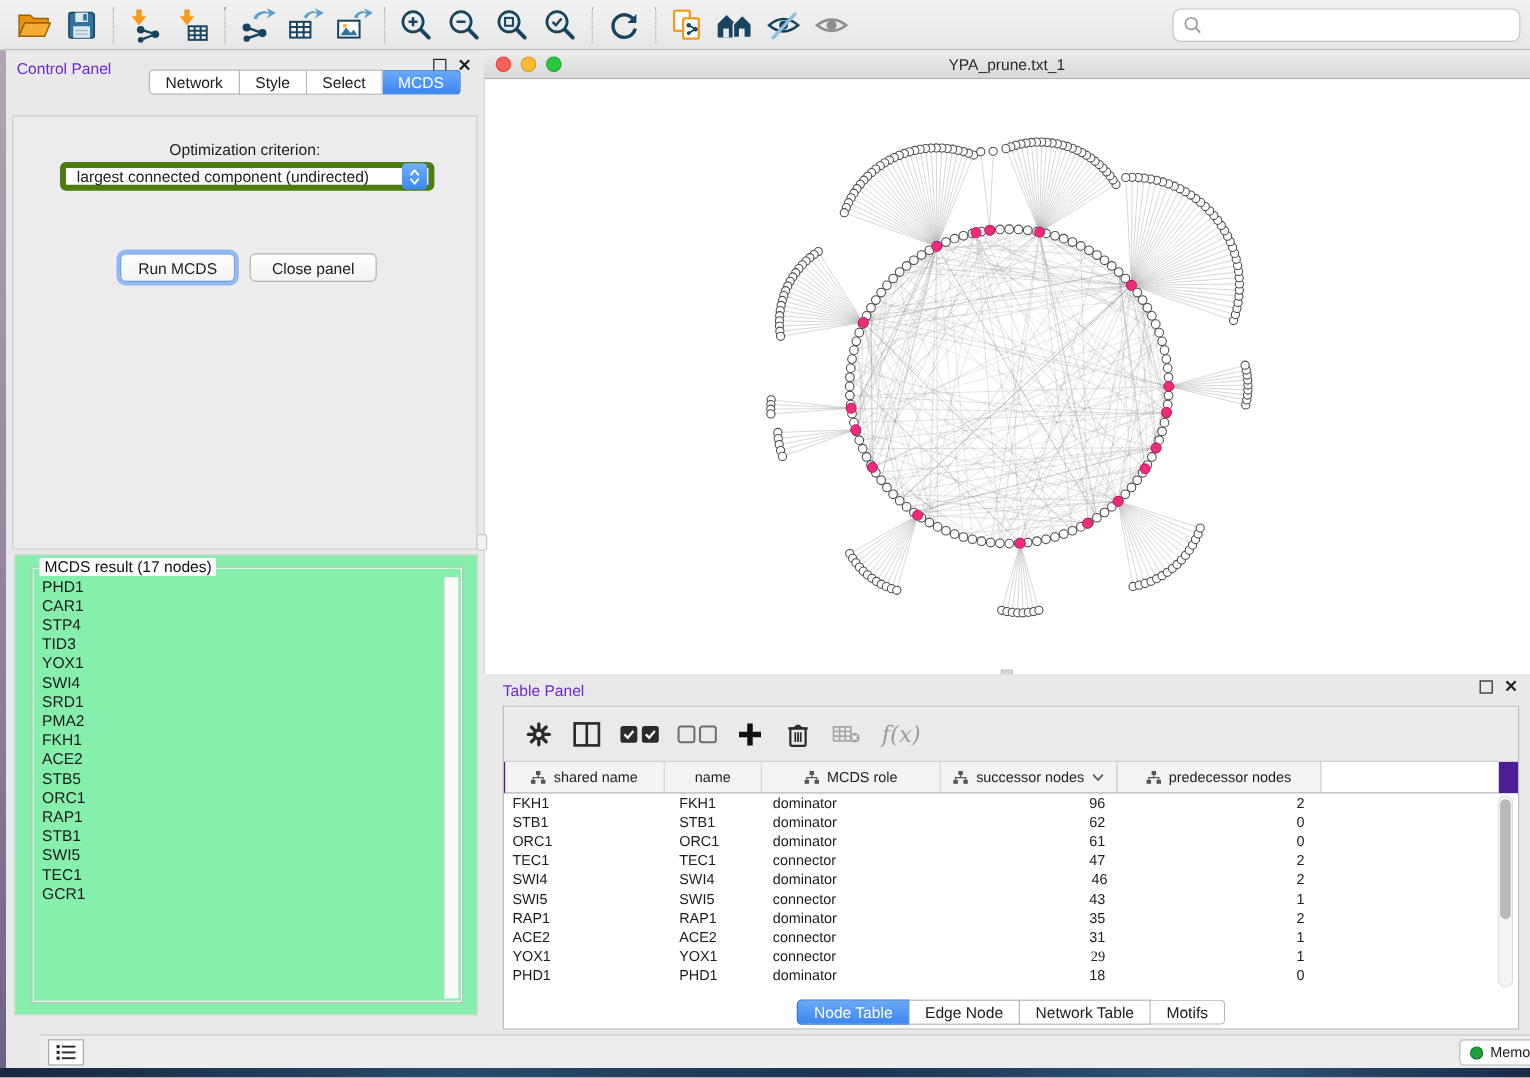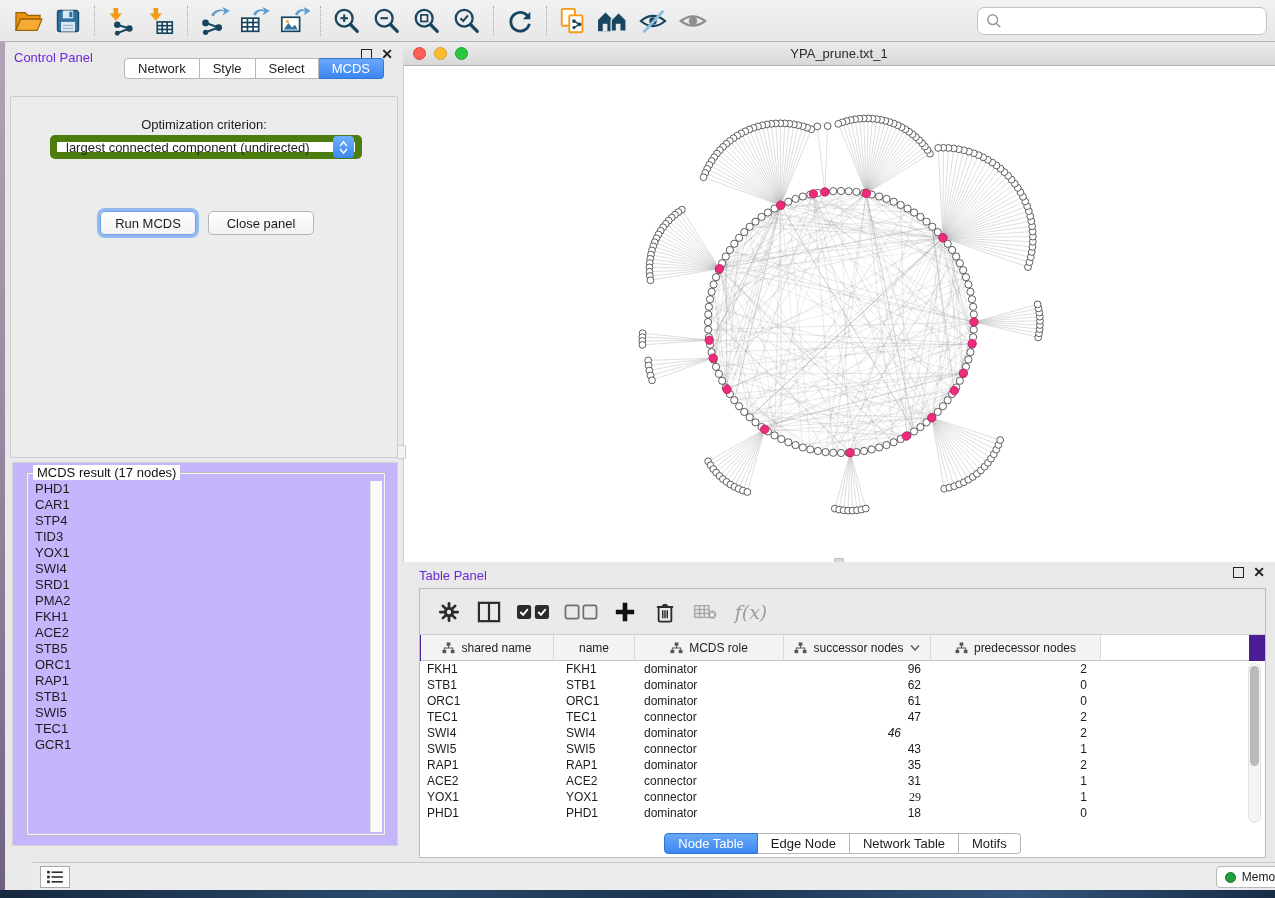--- a/index.html
+++ b/index.html
@@ -33,33 +33,33 @@
   .seg { height:21px; padding:0 13px; background:#fff; border:1px solid #b7b7b7; border-left:none;
     display:flex; align-items:center; font-size:13px; color:#1c1c1c; }
   .seg:first-child { border-left:1px solid #b7b7b7; border-radius:4px 0 0 4px; }
   .seg:last-child { border-radius:0 4px 4px 0; }
   .seg.active { background:linear-gradient(#6aa9f7,#3a86f2); border-color:#3277d8; color:#fff; }
 
   .cp-inner { position:absolute; left:5px; top:54px; width:388px; height:362px;
     background:#ececec; border:1px solid #cdcdcd; border-radius:2px; }
   .opt-label { position:absolute; left:0; top:20px; width:100%; text-align:center; font-size:13px; }
   .dropdown { position:absolute; left:39px; top:38px; width:312px; height:24px; background:#fff;
-    border:7px solid #4d7c0f; border-radius:5px; display:flex; align-items:center; }
+    border:5px solid #4d7c0f; border-radius:5px; display:flex; align-items:center; }
   .dropdown .dd-text { flex:1; padding-left:9px; font-size:13px; white-space:nowrap; overflow:hidden; }
   .dd-cap { width:21px; height:22px; margin-right:1px; border-radius:4px;
     background:linear-gradient(#6fb0f8,#3c88f3); display:flex; flex-direction:column;
     align-items:center; justify-content:center; gap:1px; }
   .dd-cap svg { display:block; }
   .btn { position:absolute; height:24px; background:linear-gradient(#ffffff,#f2f2f2);
     border:1px solid #b5b5b5; border-radius:5px; font-size:13px; display:flex; align-items:center;
     justify-content:center; color:#1c1c1c; }
   .btn.focus { box-shadow:0 0 0 3px rgba(98,160,245,.65); border-color:#6d9fe8; }
 
   .result-wrap { position:absolute; left:7px; top:420px; width:386px; height:384px;
-    background:#c4b5fd; border:1px solid #d4d4d4; }
+    background:#86efac; border:1px solid #d4d4d4; }
   .group-box { position:absolute; left:13px; top:9px; width:360px; height:364px;
     border:1px solid #bdbdbd; border-radius:2px; box-shadow:inset 0 0 0 1px #f5f5f5; }
   .group-label { position:absolute; left:6px; top:-8px; background:#fff; padding:0 4px; font-size:13px; color:#111; }
   .mcds-list { position:absolute; left:3px; top:8px; width:338px; bottom:3px; overflow:hidden; }
   .mcds-item { height:16px; line-height:16px; padding-left:5px; font-size:13px; }
   .list-scroll { position:absolute; right:3px; top:8px; width:12px; bottom:3px;
     background:#fafafa; border-left:1px solid #e2e2e2; }
 
   
   .netpanel { position:absolute; left:403px; top:42px; width:872px; height:520px; }
@@ -1212,21 +1212,21 @@
           <div class="tc" style="left: 7px; width: 127px;">TEC1</div>
           <div class="tc" style="left: 146px; width: 69px;">TEC1</div>
           <div class="tc" style="left: 224px; width: 140px;">connector</div>
           <div class="tc num" style="left: 364px; width: 137px;">47</div>
           <div class="tc num" style="left: 511px; width: 156px;">2</div>
         </div>
         <div class="trow" style="top: 64px;">
           <div class="tc" style="left: 7px; width: 127px;">SWI4</div>
           <div class="tc" style="left: 146px; width: 69px;">SWI4</div>
           <div class="tc" style="left: 224px; width: 140px;">dominator</div>
-          <div class="tc num" style="left: 344px; width: 137px; font-style: italic;">46</div>
+          <div class="tc num" style="left: 366px; width: 137px;">46</div>
           <div class="tc num" style="left: 511px; width: 156px;">2</div>
         </div>
         <div class="trow" style="top: 80px;">
           <div class="tc" style="left: 7px; width: 127px;">SWI5</div>
           <div class="tc" style="left: 146px; width: 69px;">SWI5</div>
           <div class="tc" style="left: 224px; width: 140px;">connector</div>
           <div class="tc num" style="left: 364px; width: 137px;">43</div>
           <div class="tc num" style="left: 511px; width: 156px;">1</div>
         </div>
         <div class="trow" style="top: 96px;">

